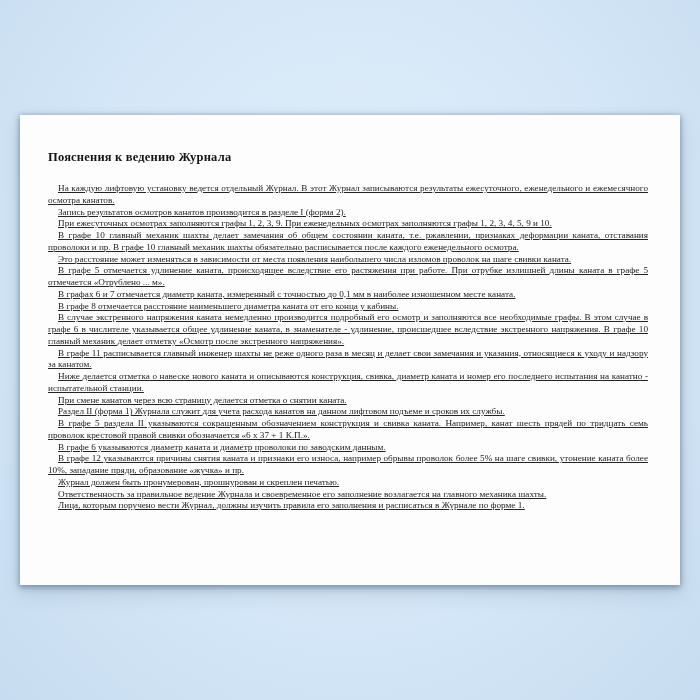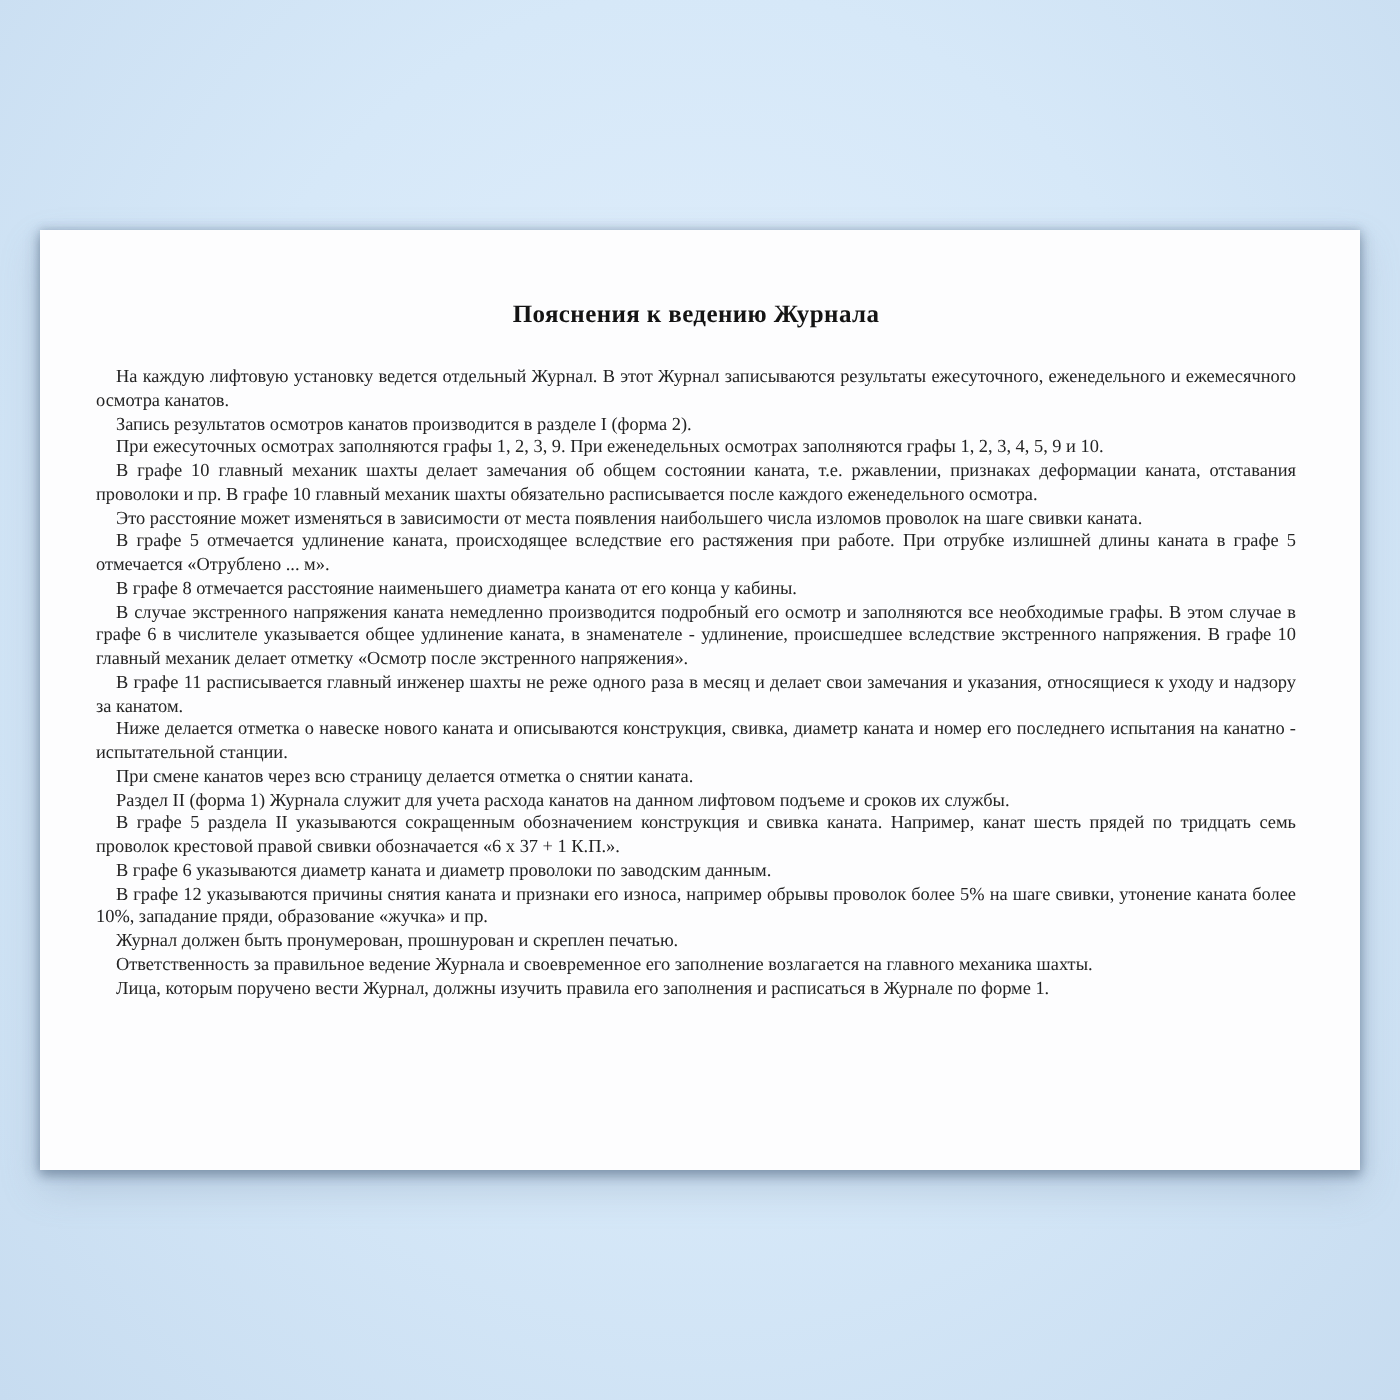--- a/index.html
+++ b/index.html
@@ -29,50 +29,51 @@
       0 3px 5px rgba(105, 128, 152, 0.55),
       0 9px 18px rgba(118, 142, 168, 0.30),
       -2px 1px 6px rgba(125, 148, 172, 0.28),
       2px 1px 6px rgba(125, 148, 172, 0.28),
       0 -1px 3px rgba(140, 160, 182, 0.25);
     box-sizing: border-box;
     padding: 35px 32px 0 28px;
   }
   .title {
     margin: 0 0 18px 0;
-    text-align: center;
     font-size: 12.5px;
     font-weight: bold;
     color: #141414;
     letter-spacing: 0.2px;
   }
   .doc-text {
     font-size: 9.2px;
     line-height: 11.75px;
     text-align: justify;
     color: #242424;
+    text-decoration: underline;
   }
   .doc-text .para {
     margin: 0;
     text-indent: 10px;
   }
 </style>
 </head>
 <body>
 
 <div class="stage">
   <div class="page">
     <h1 class="title">Пояснения к ведению Журнала</h1>
     <div class="doc-text">
         <p class="para">На каждую лифтовую установку ведется отдельный Журнал. В этот Журнал записываются результаты ежесуточного, еженедельного и ежемесячного осмотра канатов.</p>
         <p class="para">Запись результатов осмотров канатов производится в разделе I (форма 2).</p>
         <p class="para">При ежесуточных осмотрах заполняются графы 1, 2, 3, 9. При еженедельных осмотрах заполняются графы 1, 2, 3, 4, 5, 9 и 10.</p>
         <p class="para">В графе 10 главный механик шахты делает замечания об общем состоянии каната, т.е. ржавлении, признаках деформации каната, отставания проволоки и пр. В графе 10 главный механик шахты обязательно расписывается после каждого еженедельного осмотра.</p>
         <p class="para">Это расстояние может изменяться в зависимости от места появления наибольшего числа изломов проволок на шаге свивки каната.</p>
         <p class="para">В графе 5 отмечается удлинение каната, происходящее вследствие его растяжения при работе. При отрубке излишней длины каната в графе 5 отмечается «Отрублено ... м».</p>
+        <p class="para">В графах 6 и 7 отмечается диаметр каната, измеренный с точностью до 0,1 мм в наиболее изношенном месте каната.</p>
         <p class="para">В графе 8 отмечается расстояние наименьшего диаметра каната от его конца у кабины.</p>
         <p class="para">В случае экстренного напряжения каната немедленно производится подробный его осмотр и заполняются все необходимые графы. В этом случае в графе 6 в числителе указывается общее удлинение каната, в знаменателе - удлинение, происшедшее вследствие экстренного напряжения. В графе 10 главный механик делает отметку «Осмотр после экстренного напряжения».</p>
         <p class="para">В графе 11 расписывается главный инженер шахты не реже одного раза в месяц и делает свои замечания и указания, относящиеся к уходу и надзору за канатом.</p>
         <p class="para">Ниже делается отметка о навеске нового каната и описываются конструкция, свивка, диаметр каната и номер его последнего испытания на канатно - испытательной станции.</p>
         <p class="para">При смене канатов через всю страницу делается отметка о снятии каната.</p>
         <p class="para">Раздел II (форма 1) Журнала служит для учета расхода канатов на данном лифтовом подъеме и сроков их службы.</p>
         <p class="para">В графе 5 раздела II указываются сокращенным обозначением конструкция и свивка каната. Например, канат шесть прядей по тридцать семь проволок крестовой правой свивки обозначается «6 х 37 + 1 К.П.».</p>
         <p class="para">В графе 6 указываются диаметр каната и диаметр проволоки по заводским данным.</p>
         <p class="para">В графе 12 указываются причины снятия каната и признаки его износа, например обрывы проволок более 5% на шаге свивки, утонение каната более 10%, западание пряди, образование «жучка» и пр.</p>
         <p class="para">Журнал должен быть пронумерован, прошнурован и скреплен печатью.</p>

